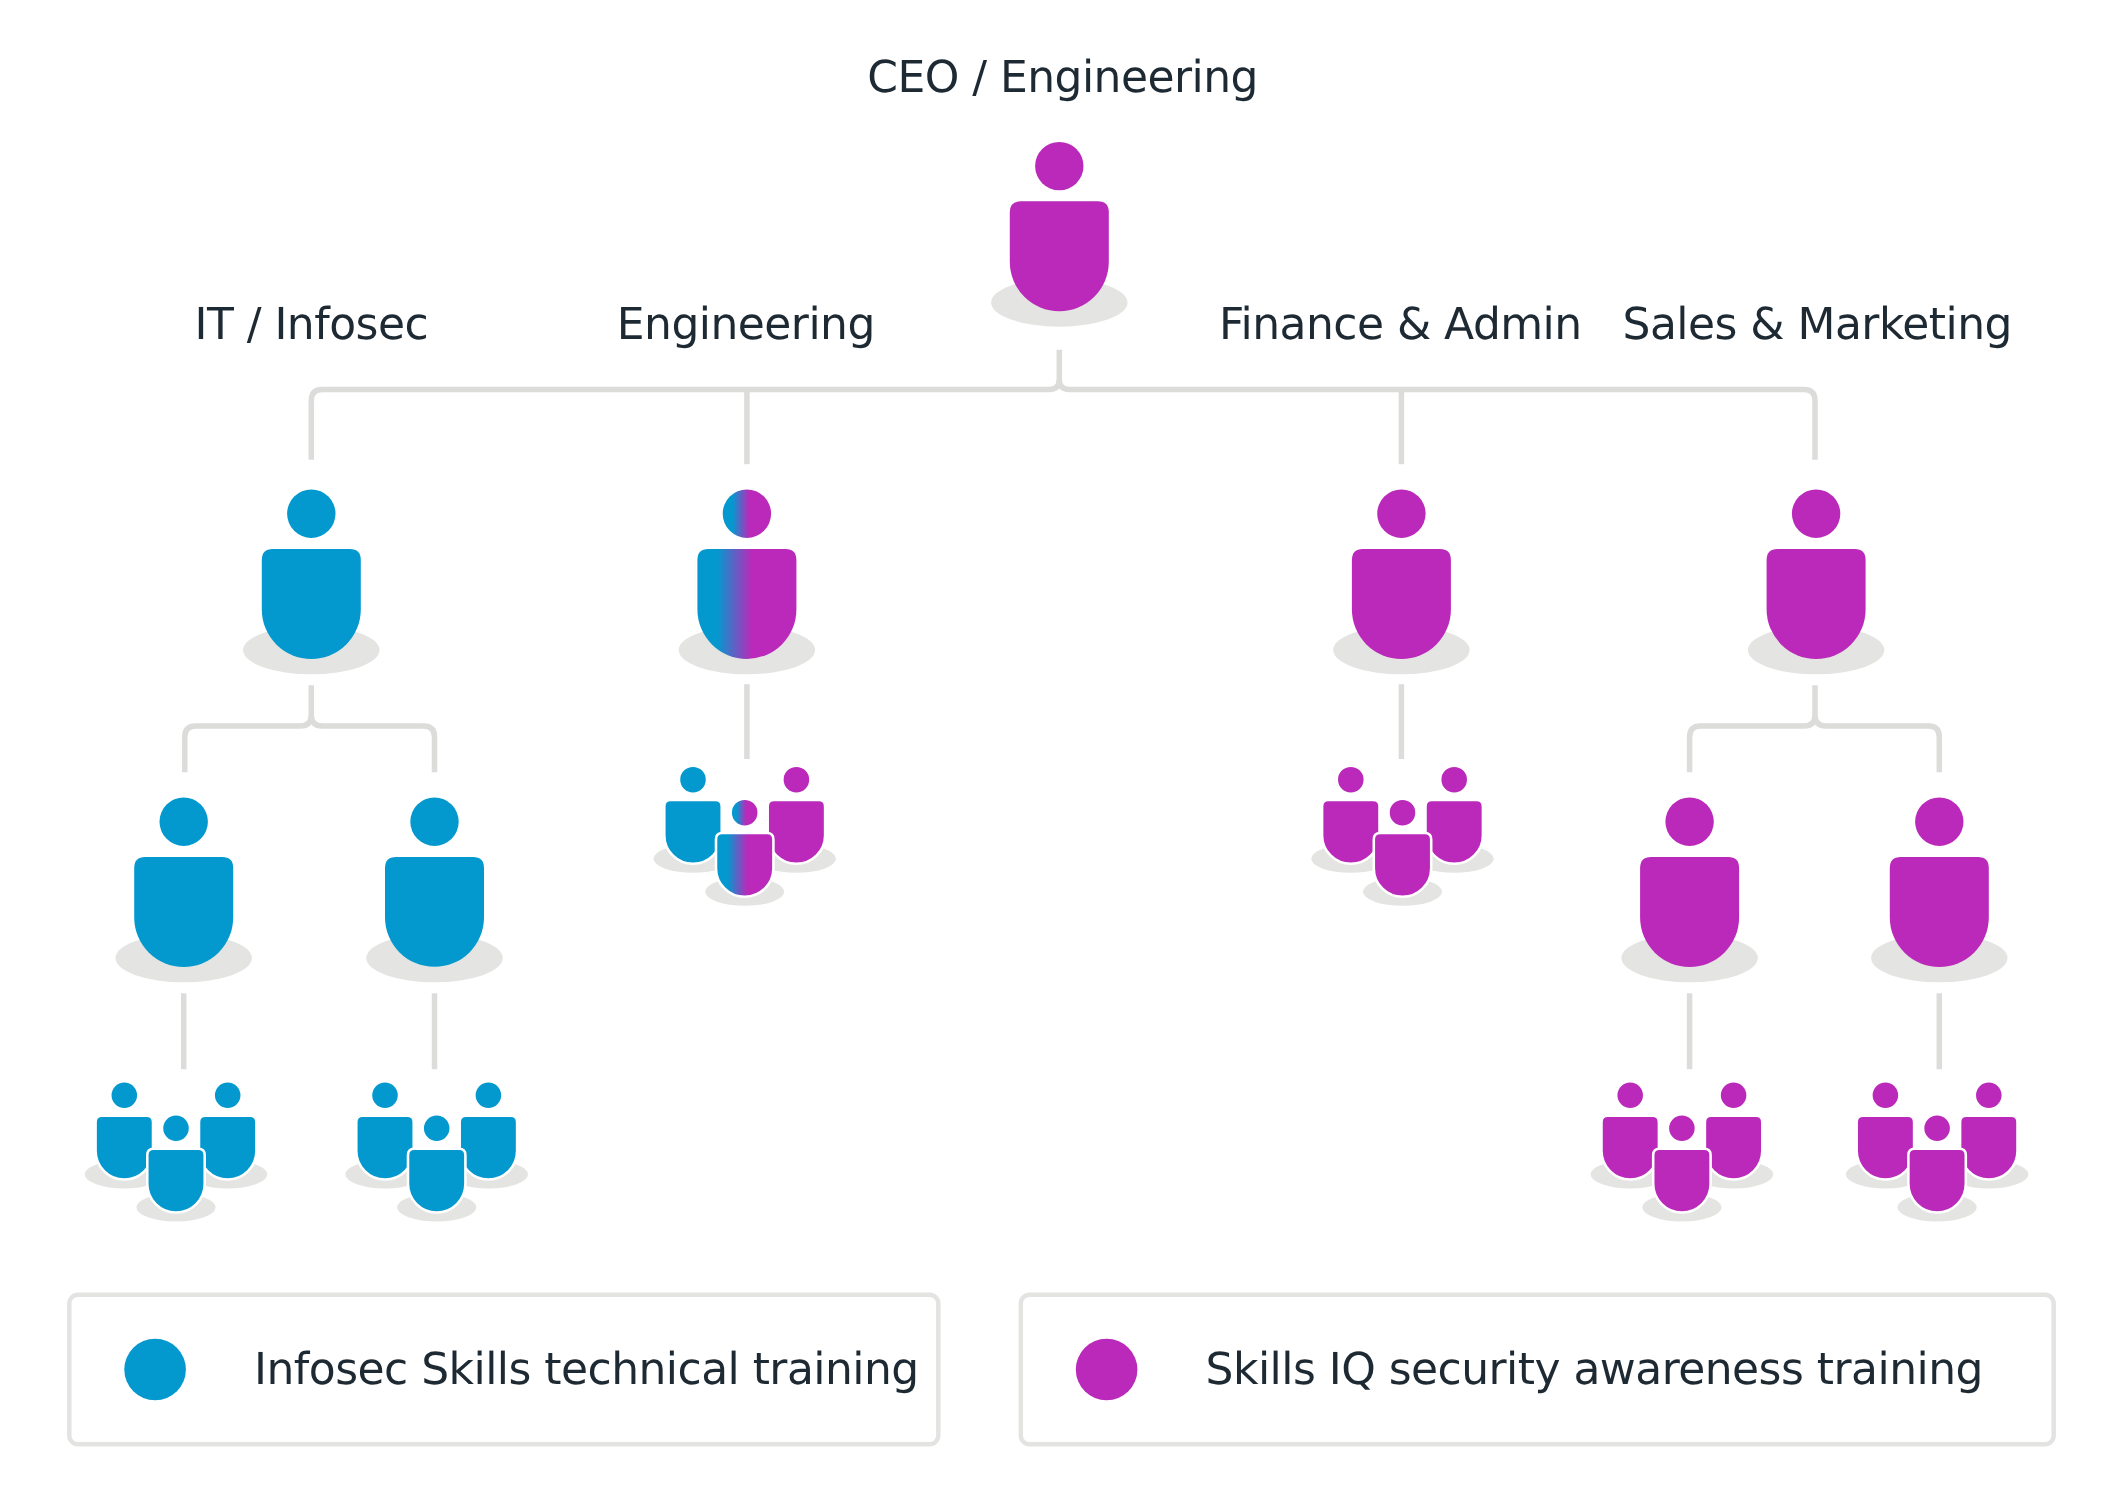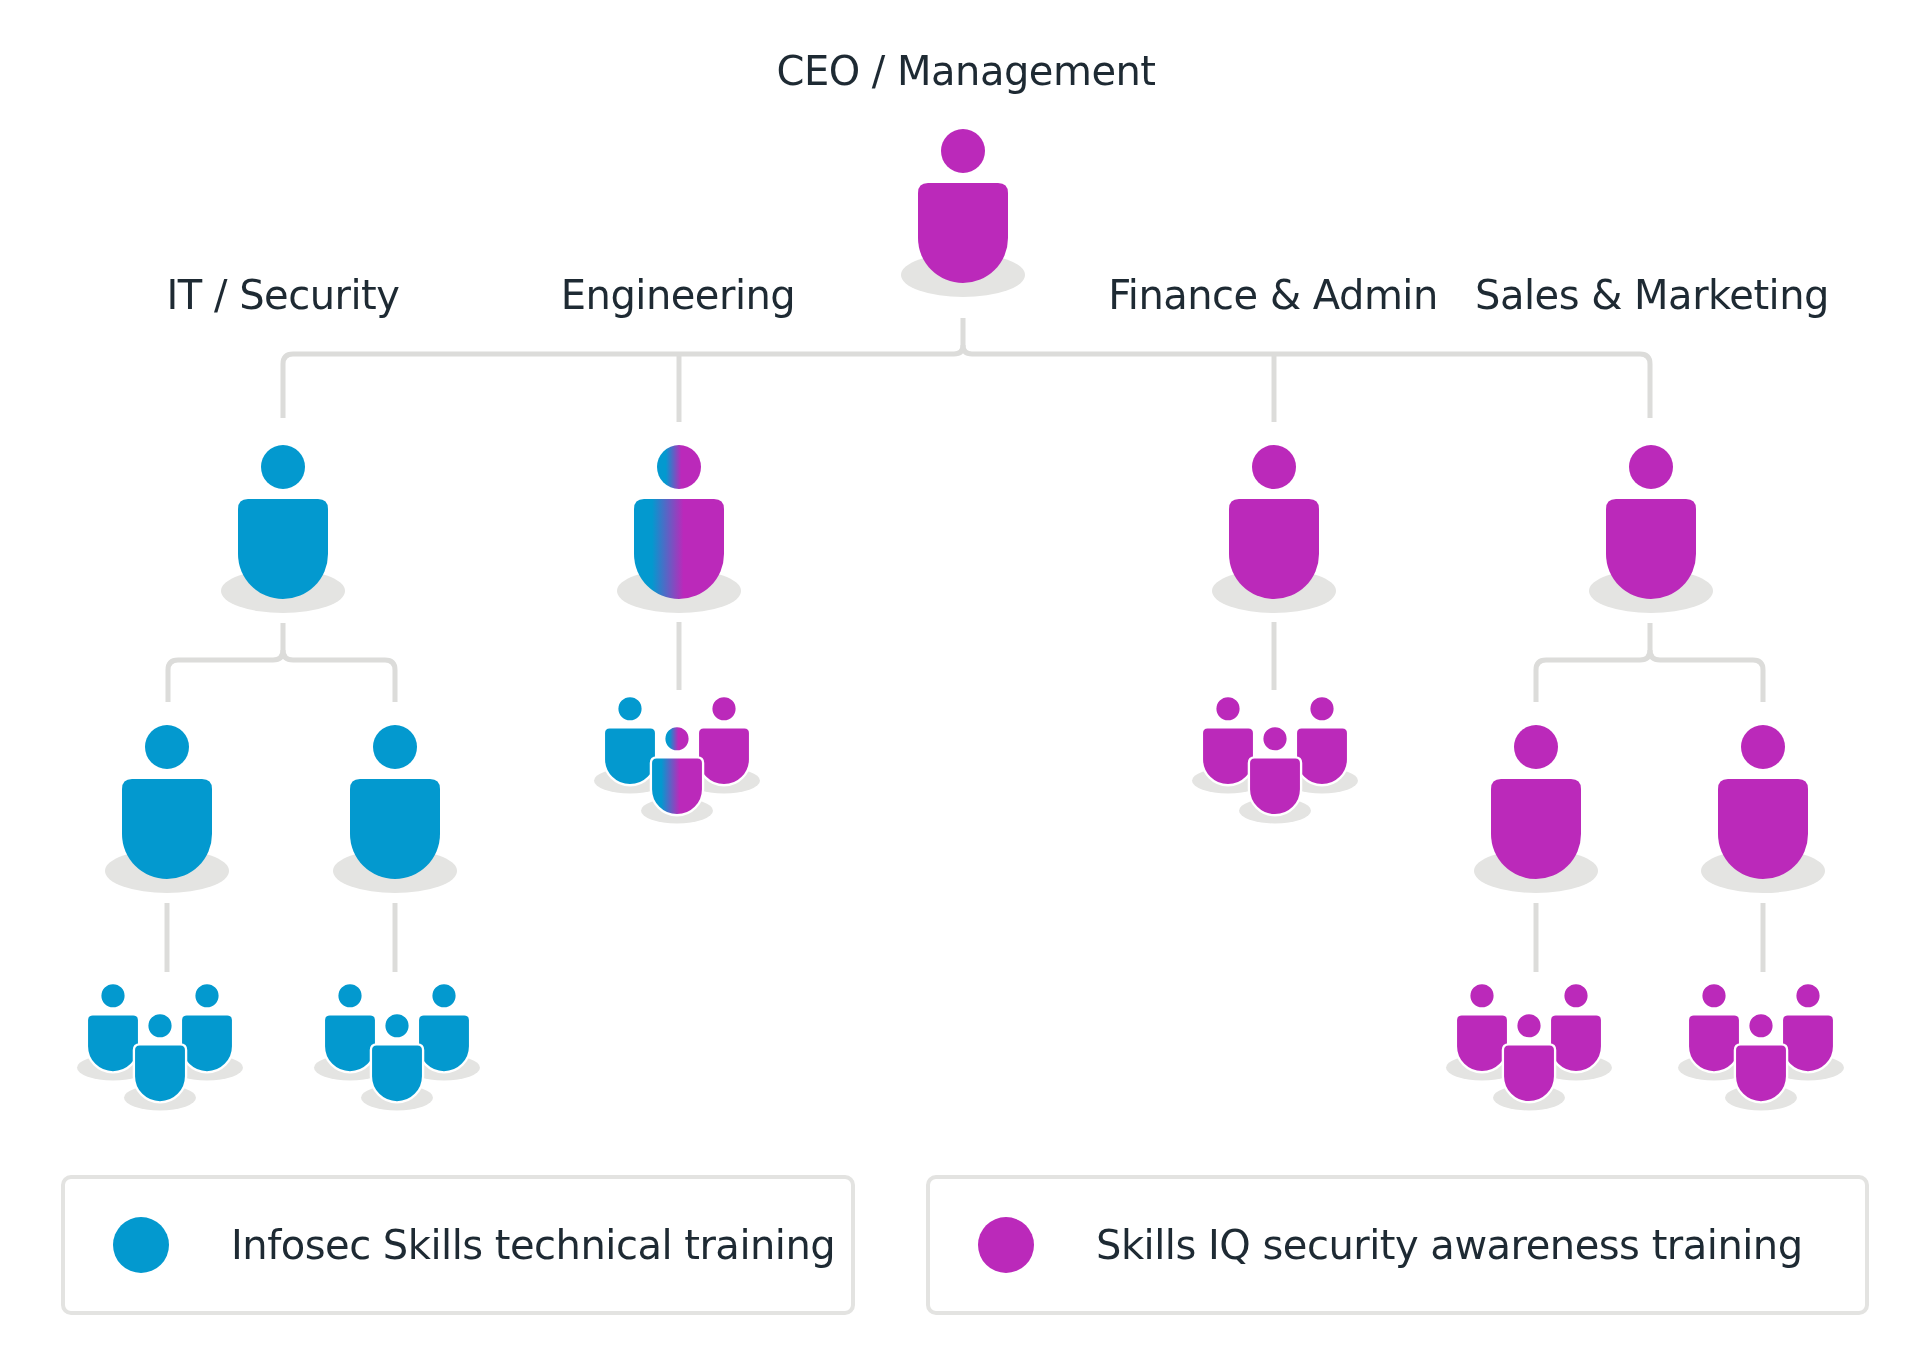--- a/index.html
+++ b/index.html
@@ -8,22 +8,22 @@
   .lbl { position:absolute; font-size:40px; white-space:nowrap; transform:translateX(-50%); letter-spacing:-0.5px; }
   svg#diagram { position:absolute; left:0; top:0; }
   .legend { position:absolute; top:1175px; height:140px; border:4px solid #e3e3e1; border-radius:10px;
             box-sizing:border-box; background:#fff; display:flex; align-items:center; }
   .legend .dot { width:56px; height:56px; border-radius:50%; margin-left:48px; margin-right:62px; flex:none; }
   .legend .txt { font-size:40px; letter-spacing:-0.5px; white-space:nowrap;text-align:right; }
 </style>
 </head>
 <body>
 
-<div class="lbl" style="left:966px; top:48px;">CEO / Management</div>
-<div class="lbl" style="left:283px; top:272px;">IT / Security</div>
+<div class="lbl" style="left:966px; top:48px;">CEO / Engineering</div>
+<div class="lbl" style="left:283px; top:272px;">IT / Infosec</div>
 <div class="lbl" style="left:678px; top:272px;">Engineering</div>
 <div class="lbl" style="left:1273px; top:272px;text-align:right;">Finance &amp; Admin</div>
 <div class="lbl" style="left:1652px; top:272px;text-align:right;">Sales &amp; Marketing</div>
 
 <svg id="diagram" width="1919" height="1359">
   <defs>
     <linearGradient id="mixGrad" x1="0" x2="1" y1="0" y2="0">
       <stop offset="0.2" stop-color="#0399cf"></stop>
       <stop offset="0.55" stop-color="#bb29ba"></stop>
     </linearGradient>

